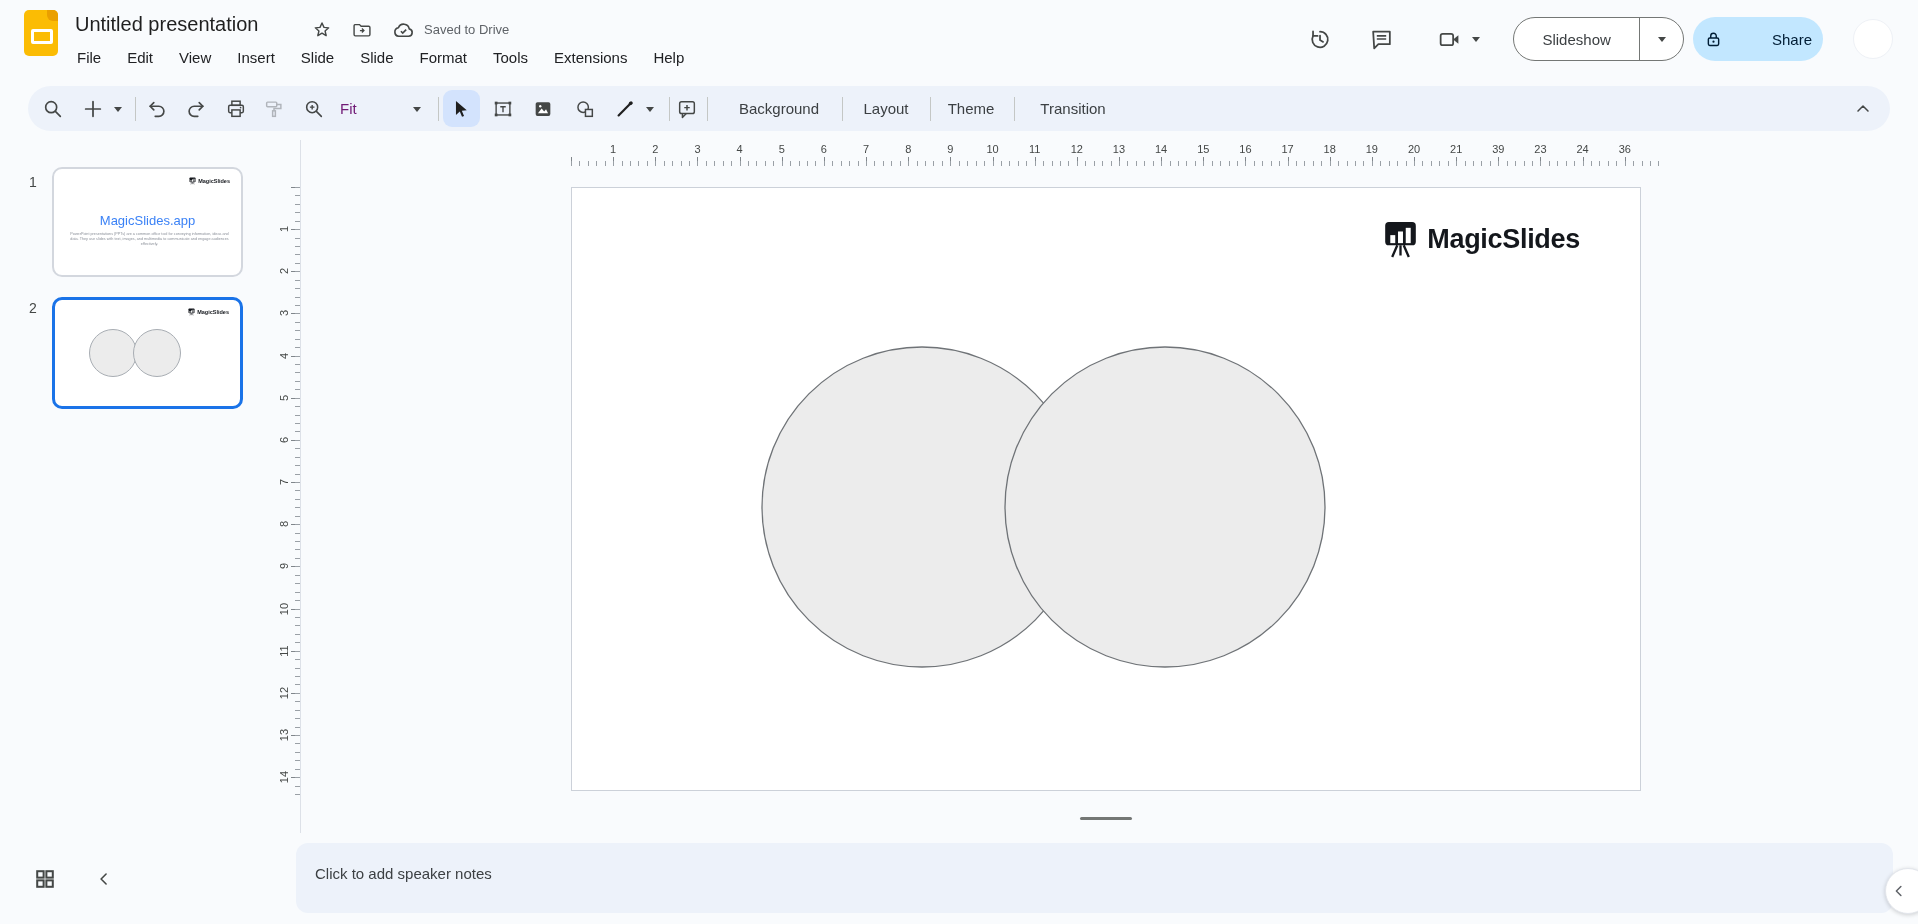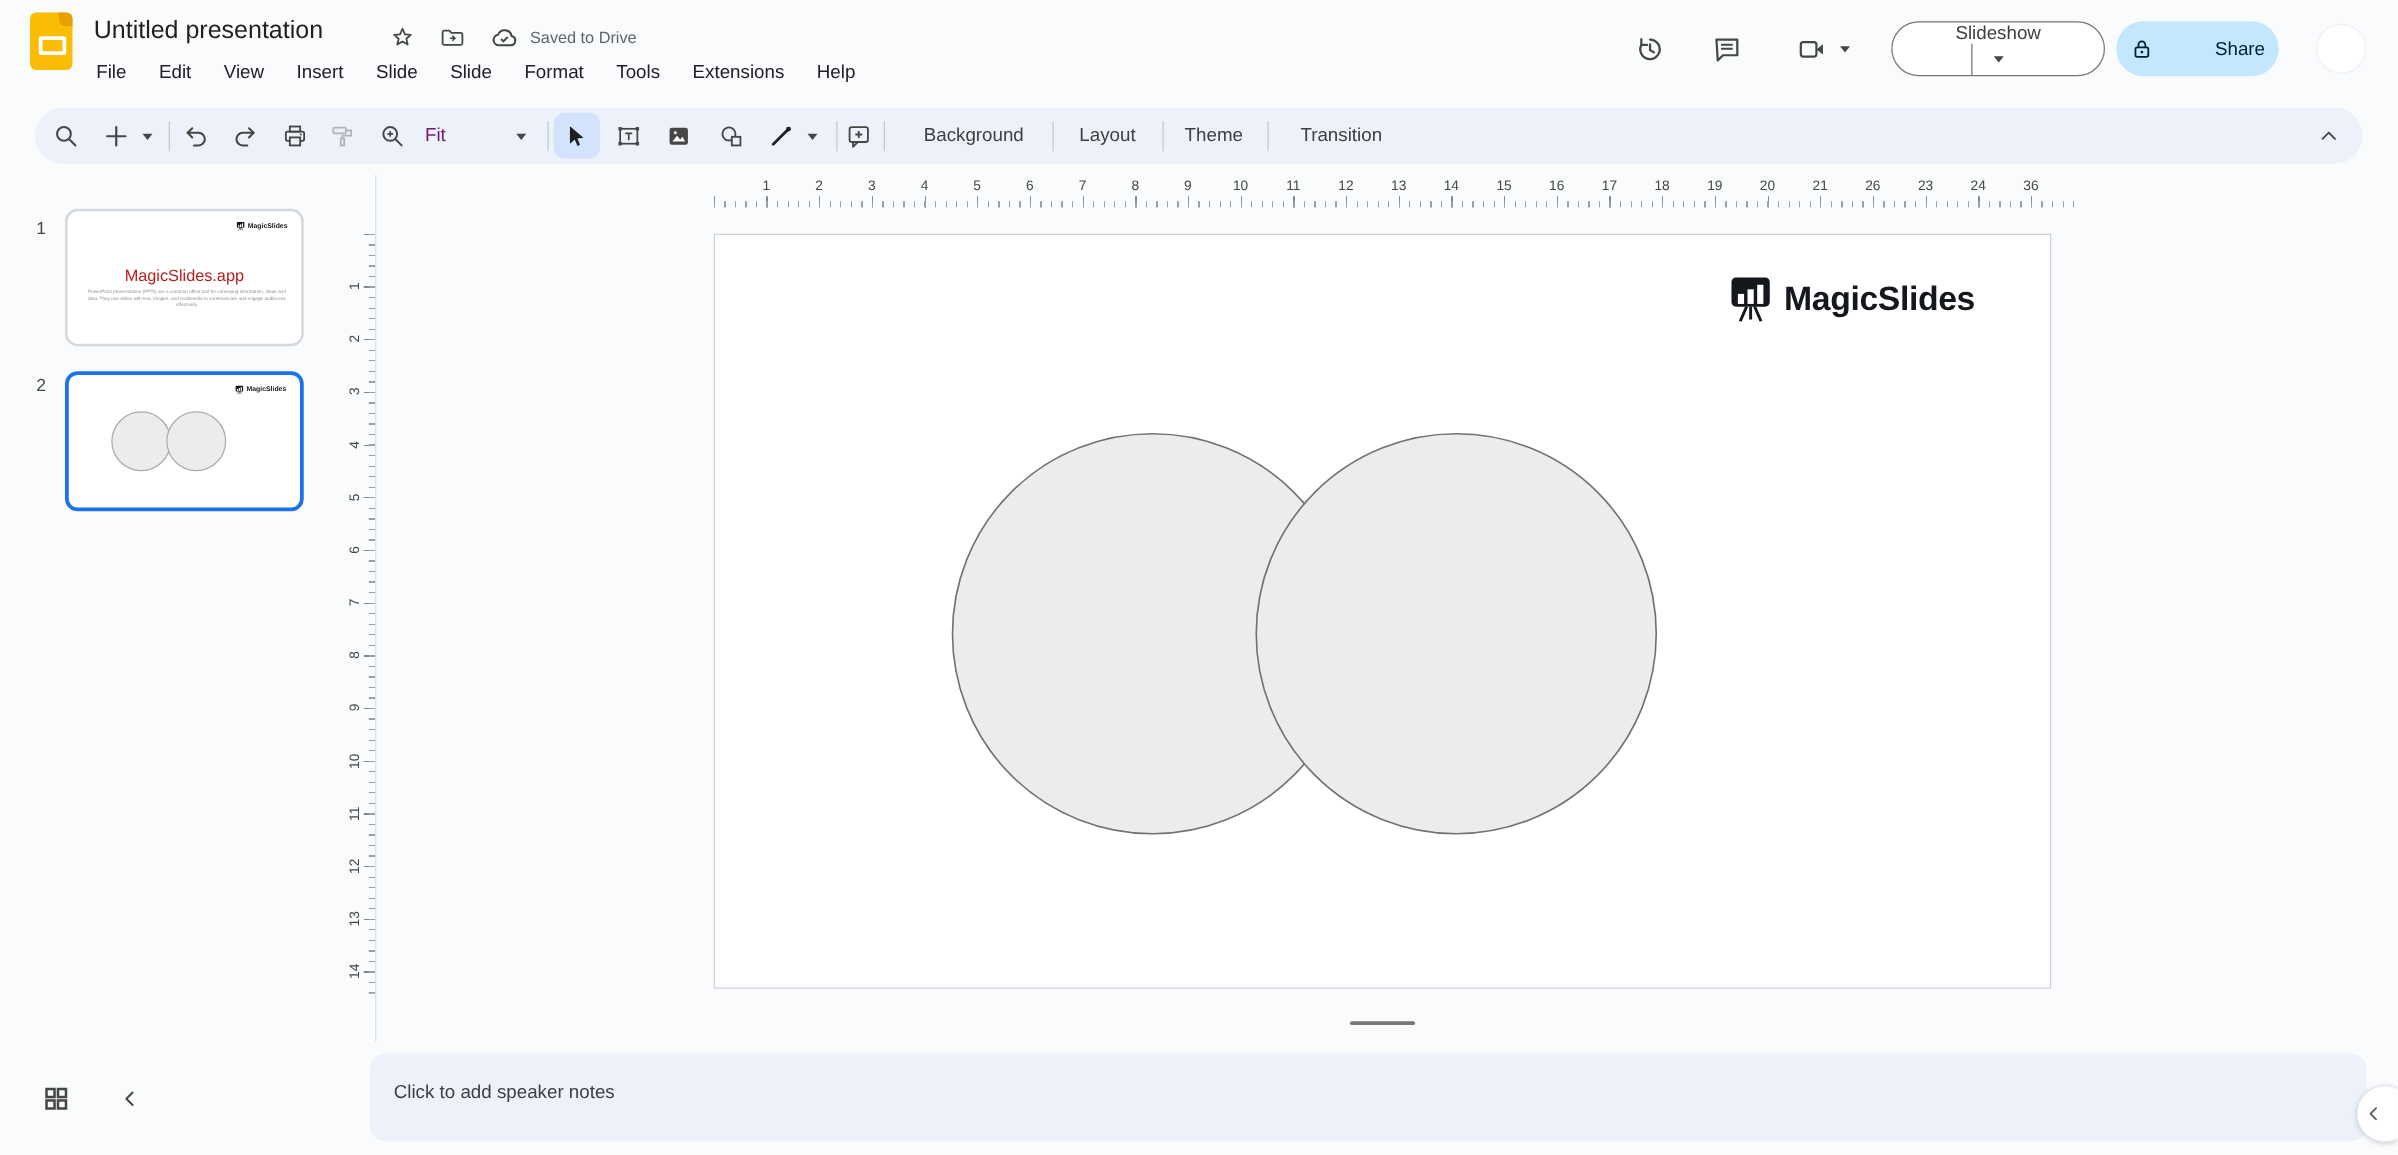--- a/index.html
+++ b/index.html
@@ -10,42 +10,42 @@
   .slides-logo{left:24px;top:10px;width:34px;height:46px;background:#fbbc04;border-radius:5px;}
   .slides-logo .fold{position:absolute;right:0;top:0;width:11px;height:11px;background:#ea9f00;border-radius:0 5px 0 6px;}
   .slides-logo .inner{position:absolute;left:7px;top:19px;width:16px;height:9px;border:3px solid #fff;border-radius:2px;}
   .doc-title{left:75px;top:13px;font-size:20px;color:#1f1f1f;white-space:nowrap;}
   .hd-ic{top:20px;width:20px;height:20px;}
   .saved-text{left:424px;top:22px;font-size:13px;color:#5f6368;}
   .menubar{left:64px;top:46px;display:flex;}
   .menubar span{padding:3px 13px;font-size:15px;color:#202124;border-radius:6px;cursor:default;}
   .hdr-right-ic{top:27px;width:25px;height:25px;}
   .caret{width:0;height:0;border-left:4.5px solid transparent;border-right:4.5px solid transparent;border-top:5.5px solid #444746;}
-  .btn-slideshow{left:1513px;top:17px;width:171px;height:44px;border:1px solid #747775;border-radius:22px;background:#fff;box-sizing:border-box;display:flex;align-items:center;flex-direction:column;}
+  .btn-slideshow{left:1513px;top:17px;width:171px;height:44px;border:1px solid #747775;border-radius:22px;background:#fff;box-sizing:border-box;display:flex;align-items:center;}
   .btn-slideshow .main{width:126px;text-align:center;font-size:15px;font-weight:500;color:#3c4043;}
   .btn-slideshow .split{width:43px;height:100%;border-left:1px solid #747775;display:flex;align-items:center;justify-content:center;}
   .btn-share{left:1693px;top:17px;width:130px;height:44px;border-radius:22px;background:#c2e7ff;display:flex;align-items:center;justify-content:center;gap:9px;}
   .btn-share span{font-size:15px;font-weight:500;color:#001d35;margin-left:40px;}
   .avatar{left:1853px;top:19px;width:40px;height:40px;border-radius:50%;background:#ffffff;border:1px solid #eef1f6;box-sizing:border-box;}
   
   .toolbar{left:28px;top:86px;width:1862px;height:45px;background:#edf2fa;border-radius:23px;}
   .tb{position:absolute;top:96px;width:26px;height:26px;display:flex;align-items:center;justify-content:center;}
   .tb-div{position:absolute;top:97px;width:1px;height:24px;background:#c4c7c5;}
   .tb-txt{position:absolute;top:100px;transform:translateX(-50%);font-size:15px;color:#3c4043;white-space:nowrap;}
   .fit-label{position:absolute;left:340px;top:100px;font-size:15px;color:#701a75;}
   .tool-active{position:absolute;left:443px;top:90px;width:37px;height:37px;background:#d3e3fd;border-radius:9px;}
   
   .ws-divider{left:300px;top:140px;width:1px;height:693px;background:#dde1e8;}
   .thumb-num{font-size:14px;color:#444746;width:20px;text-align:center;}
   .thumb{background:#fff;border-radius:10px;box-sizing:border-box;overflow:hidden;}
   .thumb1{left:52px;top:167px;width:191px;height:110px;border:2px solid #d3d7de;}
   .thumb2{left:52px;top:297px;width:191px;height:112px;border:3px solid #1a73e8;}
   .mini-logo{position:absolute;right:11px;top:8px;display:flex;align-items:center;gap:2px;}
   .mini-logo b{font-size:5.5px;color:#14171c;letter-spacing:0;}
-  .thumb-title{position:absolute;left:0;right:0;top:44px;text-align:center;font-size:13px;color:#b91c1c;}
+  .thumb-title{position:absolute;left:0;right:0;top:44px;text-align:center;font-size:13px;color:#3b82f6;}
   .thumb-body{position:absolute;left:13px;top:62px;width:330px;transform:scale(0.5);transform-origin:top left;font-size:7.5px;line-height:1.4;color:#8a8f98;text-align:center;}
   .mini-circ{position:absolute;width:48px;height:48px;border-radius:50%;background:#ececec;border:1px solid #a8adb3;box-sizing:border-box;}
   
   .ruler-h{left:571px;top:143px;width:1090px;height:23px;}
   .ruler-h .ticks{position:absolute;left:0;bottom:0;width:100%;height:9px;
      background-image:repeating-linear-gradient(to right,#9aa0a6 0 1px,transparent 1px 8.43px),
                       repeating-linear-gradient(to right,#80868b 0 1px,transparent 1px 42.15px);
      background-size:100% 5px,100% 9px;background-position:left bottom,left bottom;background-repeat:no-repeat,no-repeat;}
   .rh-num{position:absolute;top:0;width:20px;text-align:center;font-size:11px;color:#444746;}
   .ruler-v{left:276px;top:187px;width:24px;height:608px;}
@@ -311,21 +311,21 @@
       <span class="rh-num" style="left: 495.8px;">12</span>
       <span class="rh-num" style="left: 537.95px;">13</span>
       <span class="rh-num" style="left: 580.1px;">14</span>
       <span class="rh-num" style="left: 622.25px;">15</span>
       <span class="rh-num" style="left: 664.4px;">16</span>
       <span class="rh-num" style="left: 706.55px;">17</span>
       <span class="rh-num" style="left: 748.7px;">18</span>
       <span class="rh-num" style="left: 790.85px;">19</span>
       <span class="rh-num" style="left: 833px;">20</span>
       <span class="rh-num" style="left: 875.15px;">21</span>
-      <span class="rh-num" style="left: 917.3px;">26</span>
+      <span class="rh-num" style="left: 917.3px;">39</span>
       <span class="rh-num" style="left: 959.45px;">23</span>
       <span class="rh-num" style="left: 1001.6px;">24</span>
       <span class="rh-num" style="left: 1043.75px;">36</span>
     </div>
   <div class="abs ruler-v" id="ruler-v">
       <div class="ticks"></div>
       <span class="rv-num" style="top: 35.15px;">1</span>
       <span class="rv-num" style="top: 77.3px;">2</span>
       <span class="rv-num" style="top: 119.45px;">3</span>
       <span class="rv-num" style="top: 161.6px;">4</span>

